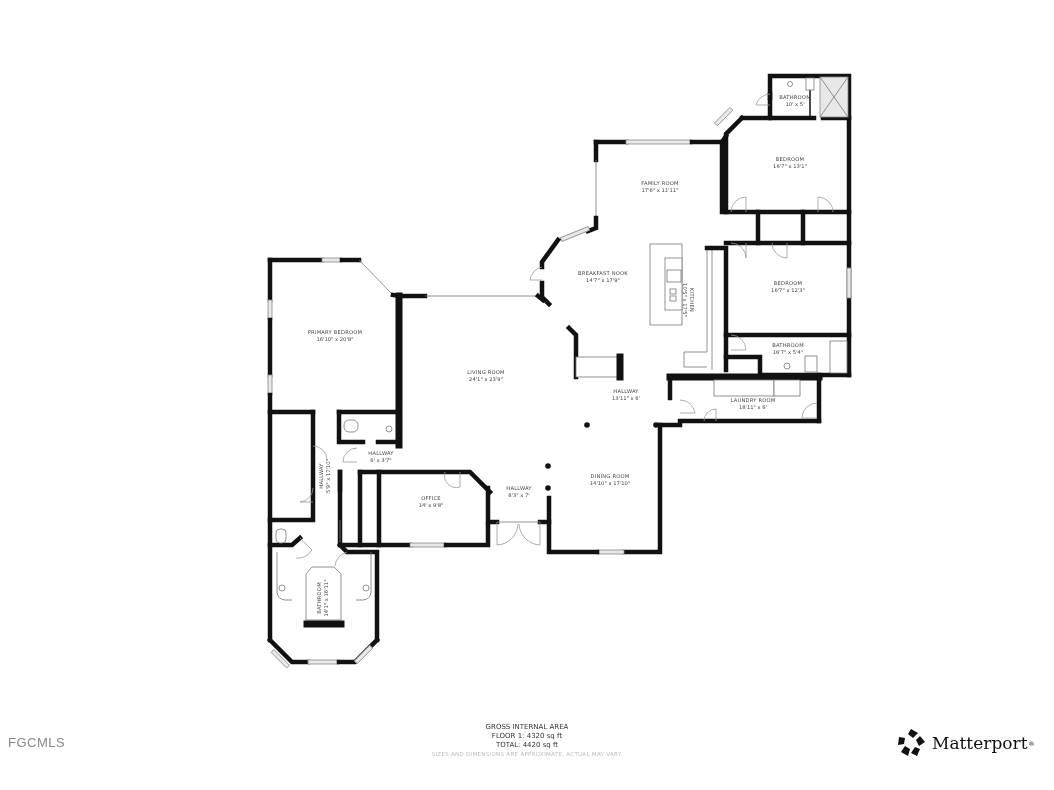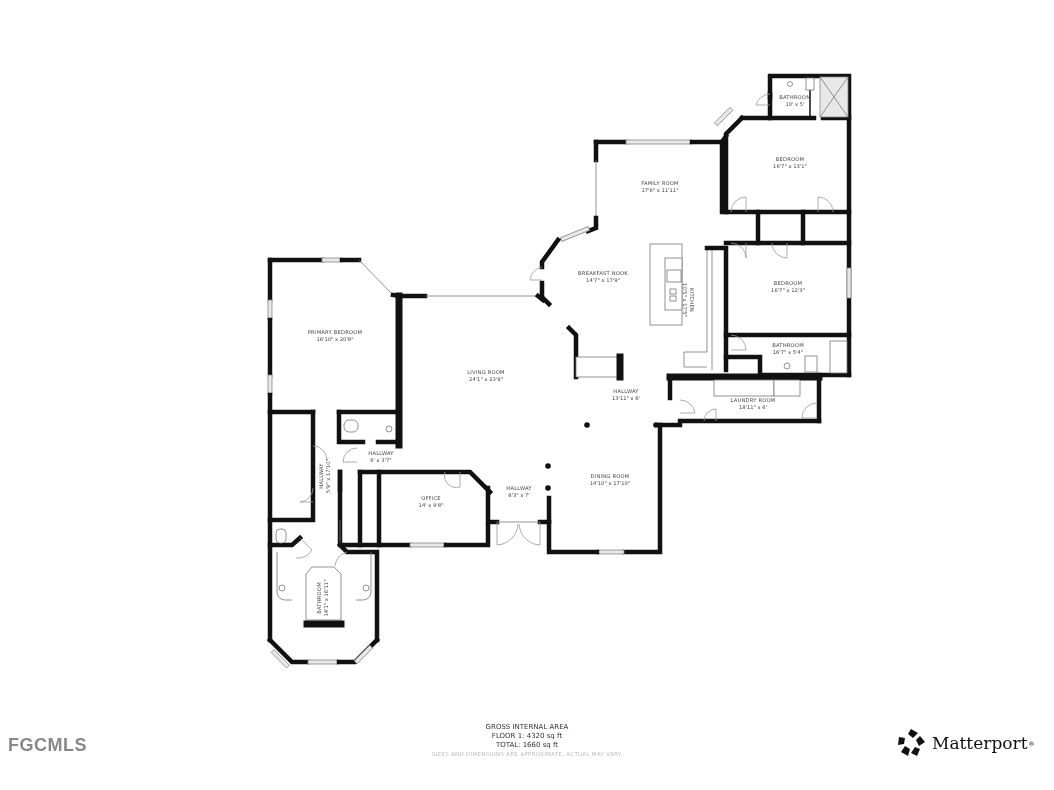--- a/index.html
+++ b/index.html
@@ -9,21 +9,21 @@
   .wall-thick { stroke: #111; stroke-width: 7; fill: none; stroke-linecap: square; }
   .thin { stroke: #777; stroke-width: 0.8; fill: none; }
   .win { stroke: #888; stroke-width: 0.8; fill: #e8e8e8; }
   .door { stroke: #999; stroke-width: 0.8; fill: none; }
   .fixture { stroke: #777; stroke-width: 0.8; fill: #fff; }
   .col { fill: #111; }
   .room-label { font-family: "DejaVu Sans", sans-serif; font-size: 5.2px; fill: #444; letter-spacing: 0.2px; }
   .room-dim { font-family: "DejaVu Sans", sans-serif; font-size: 5.2px; fill: #444; }
   .footer { position: absolute; left: 0; width: 1054px; text-align: center; color: #333; font-size: 7px; line-height: 9px; }
   .footer .note { color: #bbb; font-size: 5.5px; letter-spacing: 0.3px; }
-  .mls { position: absolute; left: 8px; top: 735px; font-family: "Liberation Sans", sans-serif; font-size: 18px; color: #888; letter-spacing: 0.5px; font-weight: bold; }
+  .mls { position: absolute; left: 8px; top: 735px; font-family: "Liberation Sans", sans-serif; font-size: 13px; color: #888; letter-spacing: 0.5px; }
   .mp-logo { position: absolute; left: 896px; top: 728px; display: flex; align-items: center; gap: 6px; }
   .mp-logo span { font-family: "DejaVu Serif", serif; font-size: 17px; color: #111; }
 </style>
 </head>
 <body>
 
 <svg id="plan" viewBox="0 0 1054 790" xmlns="http://www.w3.org/2000/svg">
 
   <g>
     <path class="wall" d="M770 98 V76 H849 V375"></path>
@@ -245,21 +245,21 @@
     <g transform="translate(321 598) rotate(-90)">
       <text class="room-label" x="0" y="0" text-anchor="middle">BATHROOM</text>
       <text class="room-dim" x="0" y="7" text-anchor="middle">14'1" x 16'11"</text>
     </g>
   </g>
 </svg>
 
 <div class="footer" style="top:723px;">
   <div>GROSS INTERNAL AREA</div>
   <div>FLOOR 1: 4320 sq ft</div>
-  <div>TOTAL: 1660 sq ft</div>
+  <div>TOTAL: 4420 sq ft</div>
   <div class="note">SIZES AND DIMENSIONS ARE APPROXIMATE, ACTUAL MAY VARY.</div>
 </div>
 
 <div class="mls">FGCMLS</div>
 
 <div class="mp-logo">
   <svg width="30" height="30" viewBox="0 0 30 30">
     <g fill="#111">
       <polygon points="15,1 22,5 17,10 12,6"></polygon>
       <polygon points="24,8 29,14 23,18 20,12"></polygon>

